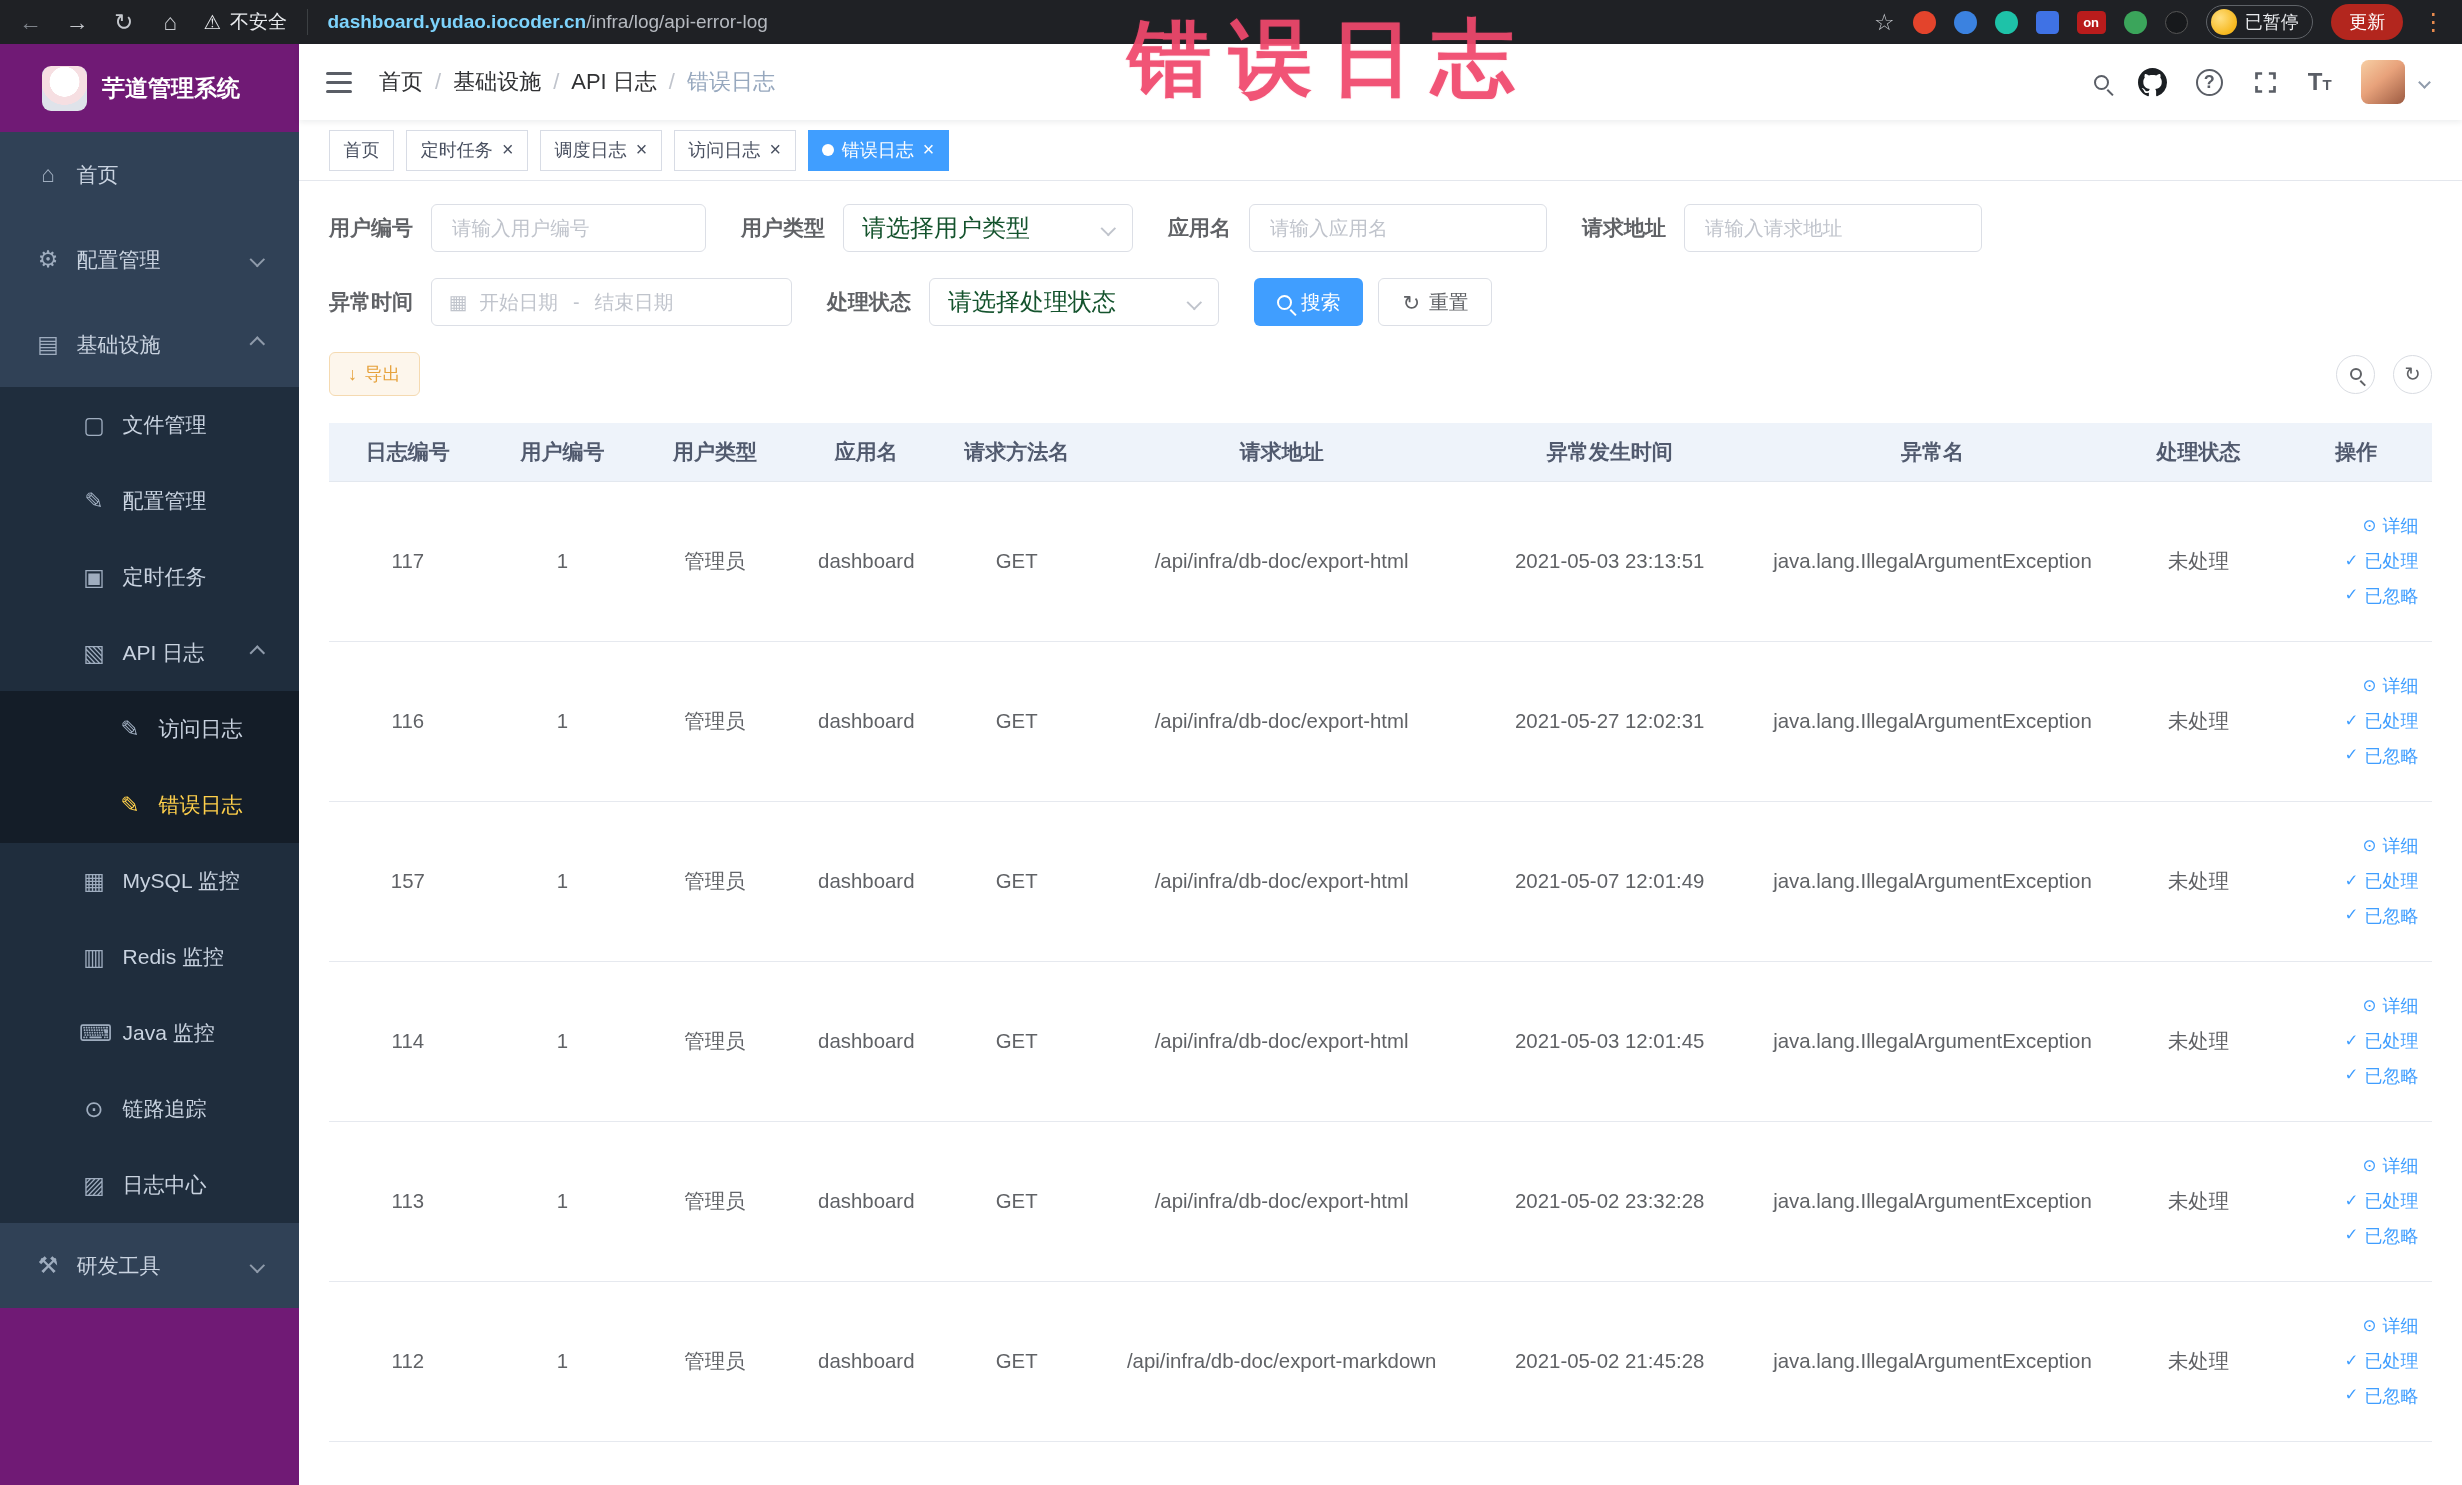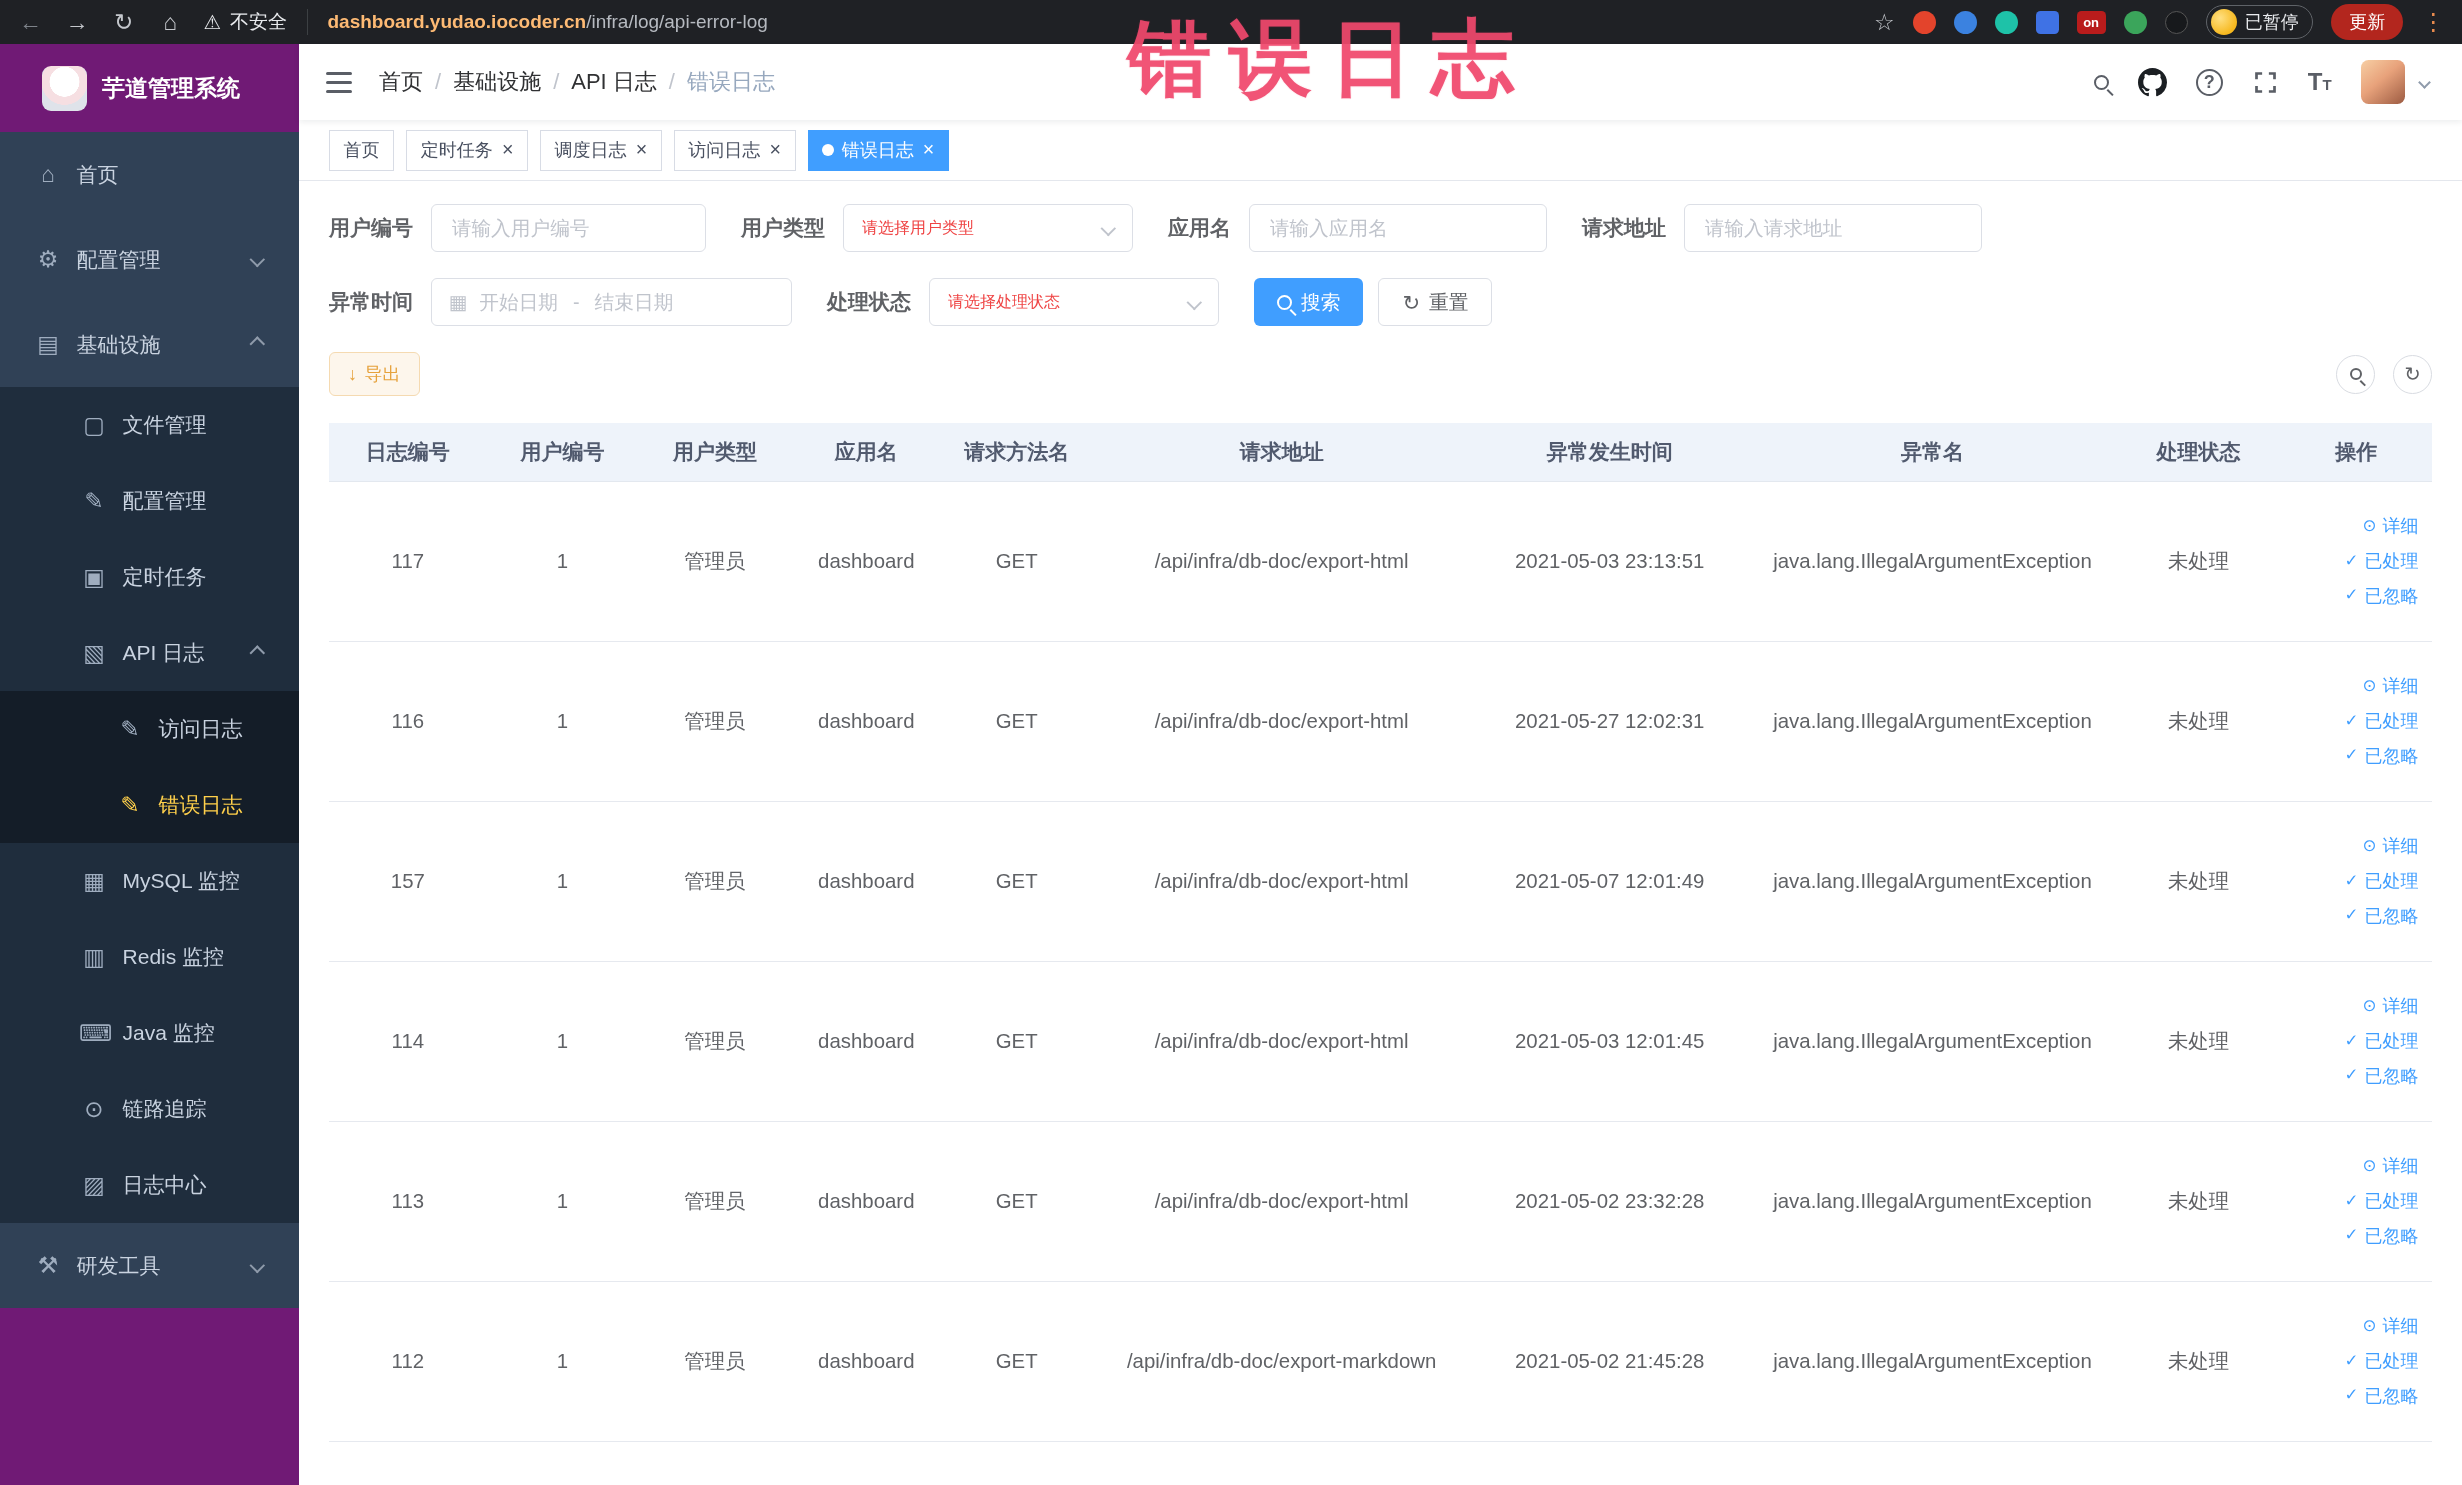--- a/index.html
+++ b/index.html
@@ -9,21 +9,21 @@
 
 
 .browser-bar { height:44px; background:#1f2125; display:flex; align-items:center;
   padding:0 16.7px; gap:19.7px; color:#dfe1e5; }
 .nav-ico { font-size:23px; color:#c4c7cc; width:27px; text-align:center; cursor:pointer; }
 .nav-ico.dim { color:#7e838a; }
 .security-chip { display:flex; align-items:center; gap:9px; font-size:19px; color:#e8eaed;
   padding-right:19.7px; border-right:1.5px solid #3c4043; cursor:pointer; }
 .warn-ico { font-size:19.7px; color:#e8eaed; }
 .url { font-size:19px; white-space:nowrap; }
-.url .domain { font-weight:700; color:#fdba74; }
+.url .domain { font-weight:700; color:#7dd3fc; }
 .url .path { color:#b6bac0; }
 .chrome-right { margin-left:auto; display:flex; align-items:center; gap:18px; }
 .star { font-size:23px; color:#c4c7cc; cursor:pointer; }
 .ext-dot { width:23px; height:23px; border-radius:50%; display:inline-block; cursor:pointer; }
 .ext-grid { width:23px; height:23px; border-radius:4.5px; display:inline-block; cursor:pointer; }
 .on-badge { width:29px; height:23px; border-radius:4.5px; background:#b91c1c; color:#fff;
   font-size:13px; font-weight:700; display:flex; align-items:center; justify-content:center; cursor:pointer; }
 .paused-pill { display:flex; align-items:center; gap:7.6px; border:1.5px solid #5f6368;
   border-radius:23px; padding:3px 13.6px 3px 4.5px; font-size:18px; color:#e8eaed; cursor:pointer; }
 .smiley { width:26px; height:26px; border-radius:50%;
@@ -86,21 +86,21 @@
 
 .content { flex:1; padding:23px 30px 0; position:relative; background:#fff; }
 .filter-row { display:flex; align-items:center; margin-bottom:26px; }
 .fgroup { display:flex; align-items:center; margin-right:35px; }
 .flabel { font-size:21px; font-weight:700; color:#606266; margin-right:18px; white-space:nowrap; }
 .finput { height:48px; border:1.5px solid #dcdfe6; border-radius:6px; padding:0 19.7px;
   font-size:19.7px; color:#606266; outline:none; font-family:inherit; background:#fff; }
 .finput::placeholder { color:#c0c4cc; }
 .w-input1 { width:275px; } .w-input2 { width:298px; }
 .fselect { height:48px; width:290px; border:1.5px solid #dcdfe6; border-radius:6px;
-  padding:0 18px; display:flex; align-items:center; font-size:16px; color:#ef4444; cursor:pointer; background:#fff; }
+  padding:0 18px; display:flex; align-items:center; font-size:24px; color:#14532d; cursor:pointer; background:#fff; }
 .fselect .chev { margin-left:auto; border-color:#c0c4cc; }
 .fdaterange { height:48px; width:361px; border:1.5px solid #dcdfe6; border-radius:6px;
   padding:0 16.7px; display:flex; align-items:center; gap:12px; font-size:19.7px; color:#c0c4cc;
   cursor:pointer; background:#fff; }
 .cal-ico { font-size:19.7px; color:#c0c4cc; }
 .range-sep { color:#c0c4cc; margin:0 3px; }
 .btn { height:48px; border-radius:6px; display:flex; align-items:center; gap:9px;
   font-size:19.7px; padding:0 23px; cursor:pointer; border:none; font-family:inherit; }
 .btn-primary { background:#409eff; color:#fff; margin-right:15px; }
 .btn-plain { background:#fff; color:#606266; border:1.5px solid #dcdfe6; }

